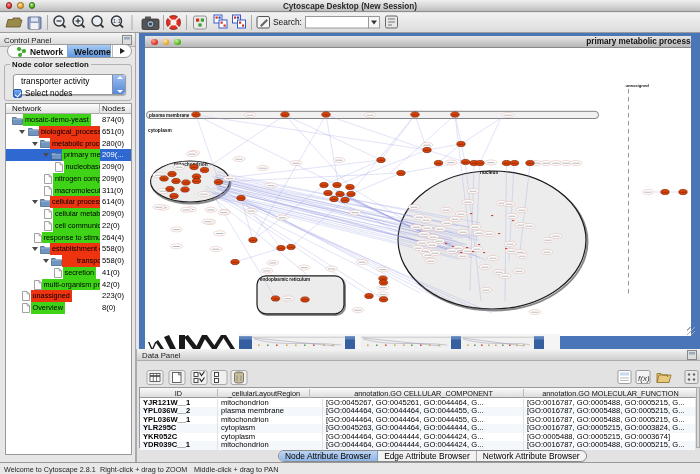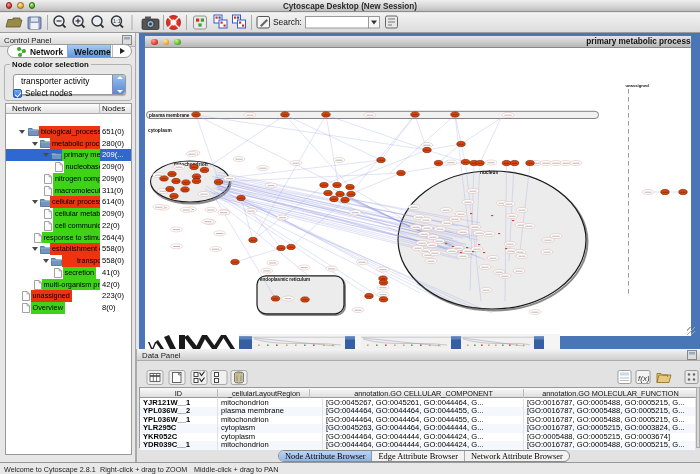--- a/index.html
+++ b/index.html
@@ -49,21 +49,21 @@
 #dp-title { position:absolute; left:0; top:0; width:100%; height:12.5px; background:linear-gradient(#f4f4f4,#cfcfcf); border-bottom:1px solid #aaa; }
 #dp-title span { position:absolute; left:5px; top:2px; font-size:7.8px; color:#222; }
 #dp-table { position:absolute; left:2px; top:38.5px; width:558px; height:61px; background:#fff; border:1px solid #999; }
 #dp-hdr { position:absolute; left:0; top:0; width:100%; height:9.5px; background:linear-gradient(#fafafa,#dedede); border-bottom:1px solid #999; font-size:7.3px; color:#111; }
 .hc { position:absolute; top:0.5px; text-align:center; border-right:1px solid #bbb; height:9.5px; overflow:hidden; }
 .trow { position:relative; width:100%; height:8.6px; line-height:8.7px; font-size:7.6px; color:#000; white-space:nowrap; }
 .c { position:absolute; top:0; bottom:0; overflow:hidden; padding-left:3px; border-right:1px solid #e2e2e2; }
 .c1 { left:0; width:78px; } .c2 { left:78px; width:105px; } .c3 { left:183px; width:201px; } .c4 { left:384px; width:172px; }
 #dp-scroll { position:absolute; right:0px; top:38.5px; width:4px; height:61px; background:#d8d8d8; border:1px solid #aaa; }
 
-#bottabs { position:absolute; left:141px; top:101px; height:12px; border:1px solid #8a8a8a; border-radius:6px; background:#f2f2f2; font-size:8.4px; color:#000;font-family:Liberation Serif, serif; }
+#bottabs { position:absolute; left:141px; top:101px; height:12px; border:1px solid #8a8a8a; border-radius:6px; background:#f2f2f2; font-size:8.4px; color:#000; }
 #bottabs .seg { position:relative; float:left; height:100%; padding:0 6px; line-height:11.5px; }
 #bottabs .sel { background:linear-gradient(#bdd4f2,#8fb6e8); border-radius:6px 0 0 6px; border-right:1px solid #7a9cc4; }
 #bottabs .mid { border-right:1px solid #aaa; }
 
 #statusbar { left:0; top:462px; width:700px; height:12px; background:#e8e8e8; border-top:1px solid #999; font-size:7.2px; color:#222; }
 #statusbar span { position:absolute; top:1.5px; }
 </style></head>
 <body>
 <div id="titlebar" class="abs">
   <div class="tl" style="left:5.5px;background:radial-gradient(circle at 35% 30%,#ff9a90,#e33a2e 60%,#a8170c);border:0.5px solid #8a2018;"></div>
@@ -162,20 +162,28 @@
   </div>
   <div id="checkbox"></div>
     <span id="cb-label" class="abs" style="position:absolute;">Select nodes</span>
   <div id="treebox">
     <div id="treehdr">
         <span class="n1">Network</span>
         <span class="n2">Nodes</span>
         <div class="sep"></div>
       </div>
     <div style="position:absolute;left:0;top:10px;width:124.5px;height:340px;overflow:hidden;">
+        <div style="position:absolute;left:0;top:0.00px;width:100%;height:11.75px;">
+          <svg width="11" height="9" style="position:absolute;top:1.5px;left:6px;">
+            <path d="M0.5 1.5 h3.6 l1.2 1.4 h5.2 v5.6 h-10 Z" fill="#6f95c0" stroke="#3c5a80" stroke-width="0.7"></path>
+            <path d="M0.5 3.6 h10 v-0.8 h-10 Z" fill="#9db8d8"></path>
+          </svg>
+          <span style="position:absolute;left:17px;top:0;height:11.75px;line-height:11.75px;background:#3fd317;padding:0 2px;font-size:7.3px;color:#000;white-space:nowrap;overflow:hidden;max-width:76.5px;">mosaic-demo-yeast</span>
+          <span style="position:absolute;left:96px;top:0;line-height:11.75px;font-size:7.6px;color:#000;white-space:nowrap;">874(0)</span>
+        </div>
         <div style="position:absolute;left:0;top:11.75px;width:100%;height:11.75px;">
           <div style="position:absolute;left:13px;top:4px;width:0;height:0;border-top:4px solid #4a4a4a;border-left:3.5px solid transparent;border-right:3.5px solid transparent;"></div>
           <svg width="11" height="9" style="position:absolute;top:1.5px;left:22px;">
             <path d="M0.5 1.5 h3.6 l1.2 1.4 h5.2 v5.6 h-10 Z" fill="#6f95c0" stroke="#3c5a80" stroke-width="0.7"></path>
             <path d="M0.5 3.6 h10 v-0.8 h-10 Z" fill="#9db8d8"></path>
           </svg>
           <span style="position:absolute;left:33px;top:0;height:11.75px;line-height:11.75px;background:#ee3311;padding:0 2px;font-size:7.3px;color:#000;white-space:nowrap;overflow:hidden;max-width:60.5px;">biological_process</span>
           <span style="position:absolute;left:96px;top:0;line-height:11.75px;font-size:7.6px;color:#000;white-space:nowrap;">651(0)</span>
         </div>
         <div style="position:absolute;left:0;top:23.50px;width:100%;height:11.75px;">

